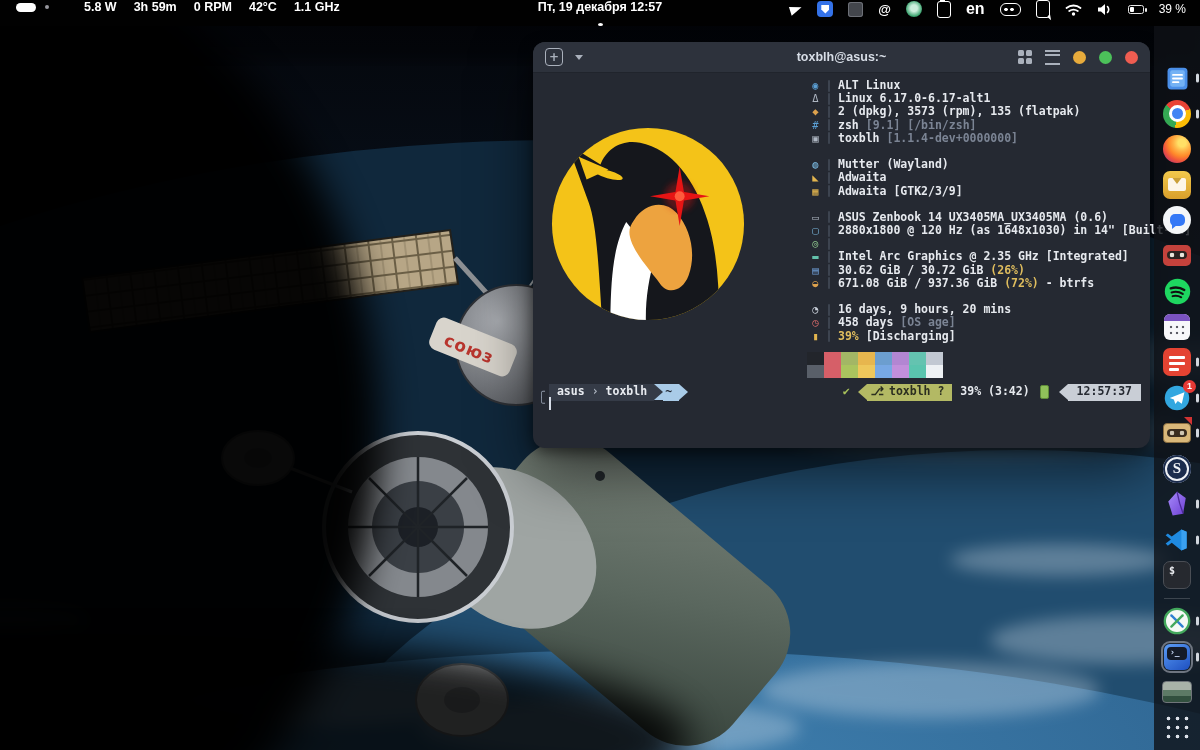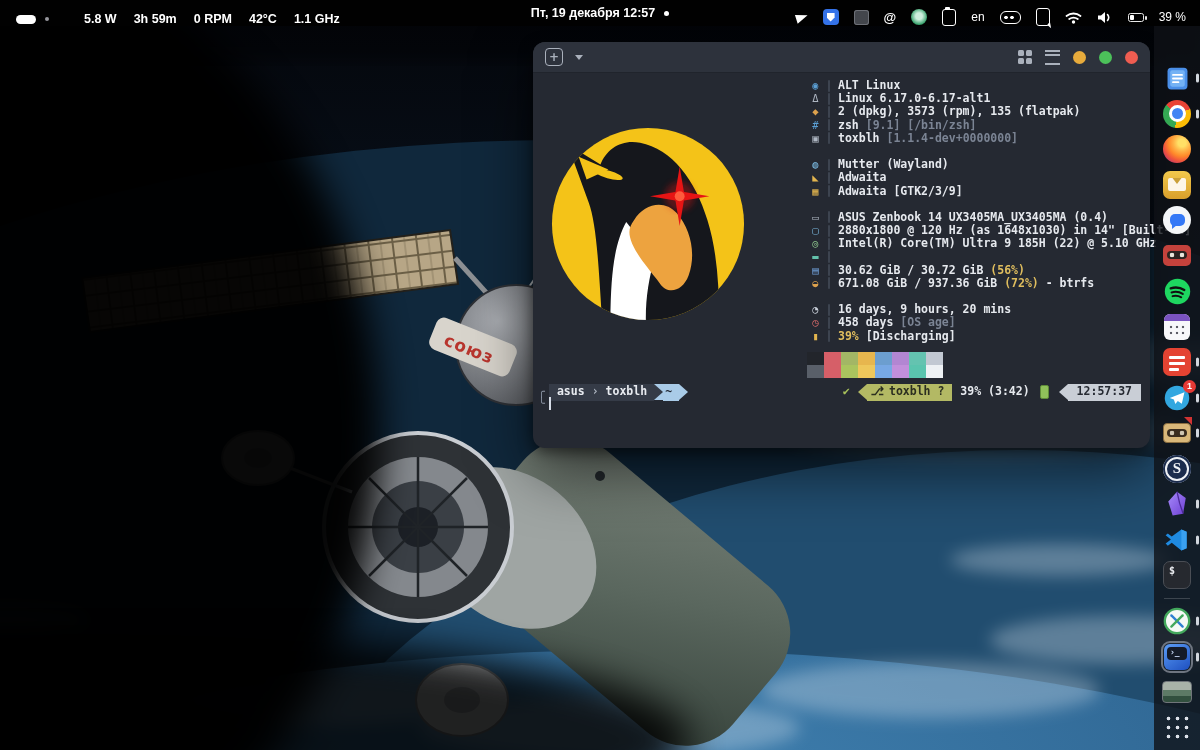--- a/index.html
+++ b/index.html
@@ -2,38 +2,38 @@
 <html><head>
 <meta charset="utf-8">
 <style>
   html,body{margin:0;padding:0;background:#000;}
   .screen{position:relative;width:1200px;height:750px;overflow:hidden;background:#04060a;
           font-family:"Liberation Sans","DejaVu Sans",sans-serif;}
   
   .wallpaper{position:absolute;inset:0;z-index:0;}
   
   .topbar{position:absolute;top:0;left:0;right:0;height:26px;background:#010101;z-index:60;
-          display:flex;align-items:flex-end;color:#fff;font-size:12.5px;font-weight:700;}
+          display:flex;align-items:flex-start;color:#fff;font-size:12.5px;font-weight:700;}
   .tb-left{display:flex;align-items:center;gap:17px;padding-left:16px;}
   .tb-pill{width:20px;height:9px;background:#fff;border-radius:5px;}
   .tb-dot{width:4px;height:4px;border-radius:50%;background:#97979d;margin-left:-8px;}
   .tb-stats{display:flex;gap:17px;margin-left:18px;}
-  .tb-center{position:absolute;left:0;right:0;top:0;height:26px;display:flex;align-items:center;justify-content:center;gap:9px;pointer-events:none;}
+  .tb-center{position:absolute;left:0;right:0;top:0;height:26px;display:flex;align-items:center;justify-content:center;gap:9px;pointer-events:none;flex-direction:column;}
   .tb-center>*{pointer-events:auto;}
   .notif-dot{width:5px;height:5px;border-radius:50%;background:#fff;}
   .tb-right{margin-left:auto;display:flex;align-items:center;gap:15px;padding-right:14px;}
   .tb-plane{width:0;height:0;border-left:12px solid #fff;border-top:4px solid transparent;border-bottom:5px solid transparent;transform:rotate(-18deg);}
   .tb-bw{width:16px;height:16px;border-radius:4px;background:#3472e8;display:flex;align-items:center;justify-content:center;}
   .tb-bw i{width:8px;height:9px;background:#fff;clip-path:polygon(0 0,100% 0,100% 55%,50% 100%,0 55%);}
   .tb-darksq{width:15px;height:15px;border-radius:3px;background:#43464c;box-shadow:inset 0 0 0 1px #6d7077;}
   .tb-at{font-size:13px;font-weight:600;}
   .tb-green{width:16px;height:16px;border-radius:50%;background:radial-gradient(circle at 50% 45%,#cdeedd 0 28%,#35a06a 70%);}
   .tb-clip{width:12px;height:15px;border:1.6px solid #fff;border-radius:3px;position:relative;}
   .tb-clip::before{content:"";position:absolute;top:-3px;left:2px;width:5px;height:3px;background:#fff;border-radius:1px;}
-  .tb-lang{font-size:12px;font-weight:400;}
+  .tb-lang{font-size:16px;font-weight:700;}
   .tb-remote{width:19px;height:11px;border:1.6px solid #fff;border-radius:6px;
      background:radial-gradient(circle at 5px 50%,#fff 1.5px,transparent 2px),radial-gradient(circle at 11px 50%,#fff 1.5px,transparent 2px);}
   .tb-rotate{width:12px;height:16px;border:1.6px solid #fff;border-radius:3px;position:relative;}
   .tb-rotate::after{content:"";position:absolute;right:-4px;bottom:-2px;width:0;height:0;border-top:4px solid transparent;border-left:5px solid #fff;transform:rotate(40deg);}
   .tb-batt{width:16px;height:9px;border:1.2px solid #e8e8e8;border-radius:2.5px;position:relative;padding:1px;box-sizing:border-box;}
   .tb-batt::after{content:"";position:absolute;right:-4px;top:2px;width:2px;height:4px;background:#e8e8e8;border-radius:1px;}
   .tb-batt i{display:block;height:100%;width:39%;background:#fff;border-radius:1px;}
   .tb-pct{font-size:12px;font-weight:400;}
   
   .term{position:absolute;left:533px;top:42px;width:617px;height:406px;border-radius:12px;z-index:40;
@@ -258,20 +258,21 @@
           <i></i>
         </span>
       <span class="tb-pct">39 %</span>
     </div>
   </div>
 
   <div class="term">
     <div class="term-header">
       <span class="newtab">+</span>
       <span class="chev"></span>
+      <span class="term-title">toxblh@asus:~</span>
       <span class="term-header-right">
         <span class="hgrid">
             <i></i>
             <i></i>
             <i></i>
             <i></i>
           </span>
         <span class="hmenu"></span>
         <span class="wbtn" id="btn-min" style="background: rgb(231, 171, 60);"></span>
         <span class="wbtn" id="btn-max" style="background: rgb(76, 193, 90);"></span>
@@ -305,25 +306,25 @@
 
       <div class="fetch" id="fetch">
           <div class="fline"><span class="fic" style="color: rgb(91, 159, 212);">◉</span><span class="fsep"></span><span class="seg-w">ALT Linux</span></div>
           <div class="fline"><span class="fic" style="color: rgb(174, 182, 194);">Δ</span><span class="fsep"></span><span class="seg-w">Linux 6.17.0-6.17-alt1</span></div>
           <div class="fline"><span class="fic" style="color: rgb(221, 161, 77);">◆</span><span class="fsep"></span><span class="seg-w">2 (dpkg), 3573 (rpm), 135 (flatpak)</span></div>
           <div class="fline"><span class="fic" style="color: rgb(91, 159, 212);">#</span><span class="fsep"></span><span class="seg-w">zsh </span><span class="seg-d">[9.1] [/bin/zsh]</span></div>
           <div class="fline"><span class="fic" style="color: rgb(174, 182, 194);">▣</span><span class="fsep"></span><span class="seg-w">toxblh </span><span class="seg-d">[1.1.4-dev+0000000]</span></div>
           <div class="fline gap"><span class="fic" style="color: rgb(121, 182, 221);">◍</span><span class="fsep"></span><span class="seg-w">Mutter (Wayland)</span></div>
           <div class="fline"><span class="fic" style="color: rgb(227, 181, 78);">◣</span><span class="fsep"></span><span class="seg-w">Adwaita</span></div>
           <div class="fline"><span class="fic" style="color: rgb(227, 181, 78);">▦</span><span class="fsep"></span><span class="seg-w">Adwaita [GTK2/3/9]</span></div>
-          <div class="fline gap"><span class="fic" style="color: rgb(174, 182, 194);">▭</span><span class="fsep"></span><span class="seg-w">ASUS Zenbook 14 UX3405MA_UX3405MA (0.4)</span></div>
+          <div class="fline gap"><span class="fic" style="color: rgb(174, 182, 194);">▭</span><span class="fsep"></span><span class="seg-w">ASUS Zenbook 14 UX3405MA_UX3405MA (0.6)</span></div>
           <div class="fline"><span class="fic" style="color: rgb(121, 182, 221);">▢</span><span class="fsep"></span><span class="seg-w">2880x1800 @ 120 Hz (as 1648x1030) in 14" [Built-in]</span></div>
-          <div class="fline"><span class="fic" style="color: rgb(139, 194, 139);">◎</span><span class="fsep"></span><span class="seg-w">Intel(R) Core(TM) Ultra 9 185H (22) @ 5.10 GHz</span></div>
-          <div class="fline"><span class="fic" style="color: rgb(99, 193, 171);">▬</span><span class="fsep"></span></div>
-          <div class="fline"><span class="fic" style="color: rgb(111, 159, 216);">▤</span><span class="fsep"></span><span class="seg-w">30.62 GiB / 30.72 GiB </span><span class="seg-y">(56%)</span></div>
+          <div class="fline"><span class="fic" style="color: rgb(139, 194, 139);">◎</span><span class="fsep"></span></div>
+          <div class="fline"><span class="fic" style="color: rgb(99, 193, 171);">▬</span><span class="fsep"></span><span class="seg-w">Intel Arc Graphics @ 2.35 GHz [Integrated]</span></div>
+          <div class="fline"><span class="fic" style="color: rgb(111, 159, 216);">▤</span><span class="fsep"></span><span class="seg-w">30.62 GiB / 30.72 GiB </span><span class="seg-y">(26%)</span></div>
           <div class="fline"><span class="fic" style="color: rgb(221, 161, 77);">◒</span><span class="fsep"></span><span class="seg-w">671.08 GiB / 937.36 GiB </span><span class="seg-y">(72%)</span><span class="seg-w"> - btrfs</span></div>
           <div class="fline gap"><span class="fic" style="color: rgb(201, 208, 218);">◔</span><span class="fsep"></span><span class="seg-w">16 days, 9 hours, 20 mins</span></div>
           <div class="fline"><span class="fic" style="color: rgb(217, 106, 106);">◷</span><span class="fsep"></span><span class="seg-w">458 days </span><span class="seg-d">[OS age]</span></div>
           <div class="fline"><span class="fic" style="color: rgb(227, 181, 78);">▮</span><span class="fsep"></span><span class="seg-y">39%</span><span class="seg-w"> [Discharging]</span></div>
         </div>
 
       <div class="palette" id="palette">
           <div><span class="sw" style="background: rgb(34, 37, 43);"></span><span class="sw" style="background: rgb(214, 95, 104);"></span><span class="sw" style="background: rgb(163, 182, 101);"></span><span class="sw" style="background: rgb(231, 182, 78);"></span><span class="sw" style="background: rgb(108, 158, 207);"></span><span class="sw" style="background: rgb(178, 134, 210);"></span><span class="sw" style="background: rgb(100, 195, 176);"></span><span class="sw" style="background: rgb(194, 200, 210);"></span></div>
           <div><span class="sw" style="background: rgb(89, 95, 105);"></span><span class="sw" style="background: rgb(214, 95, 104);"></span><span class="sw" style="background: rgb(170, 196, 94);"></span><span class="sw" style="background: rgb(238, 199, 91);"></span><span class="sw" style="background: rgb(119, 168, 228);"></span><span class="sw" style="background: rgb(194, 143, 219);"></span><span class="sw" style="background: rgb(90, 196, 174);"></span><span class="sw" style="background: rgb(238, 241, 244);"></span></div>
         </div>

